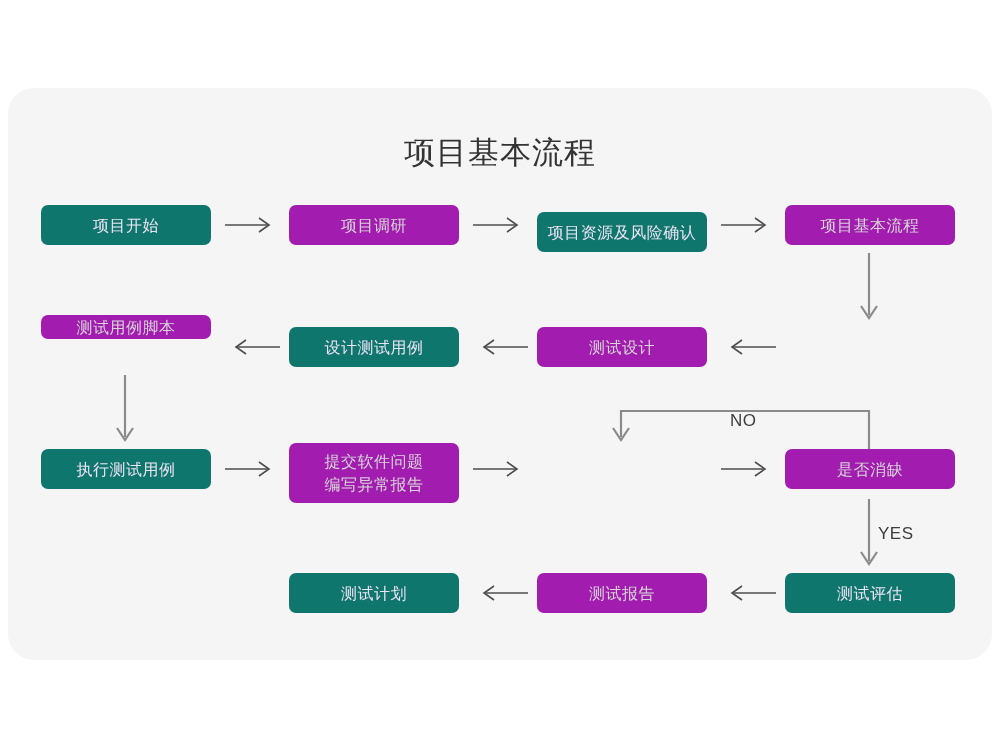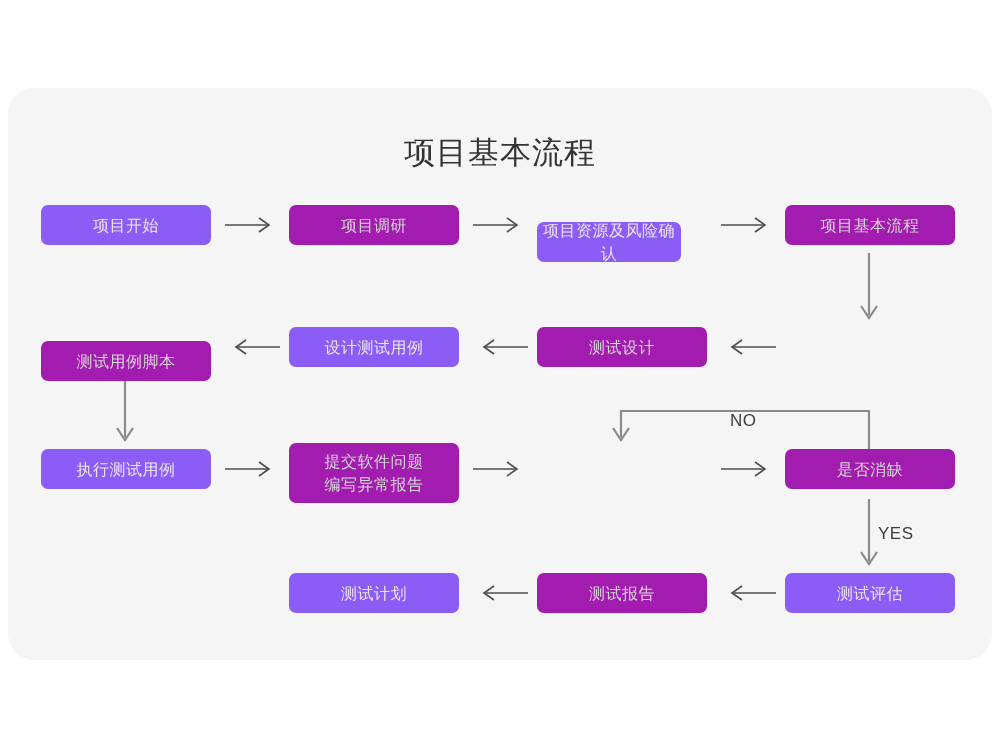--- a/index.html
+++ b/index.html
@@ -54,21 +54,21 @@
     align-items: center;
     justify-content: center;
     text-align: center;
     font-size: 16px;
     line-height: 23px;
     letter-spacing: 0.5px;
     white-space: pre-line;
     user-select: none;
   }
   .node.purple {
-    background: #8b5cf6;
+    background: #0f766e;
     color: #ece3f4;
   }
   .node.gray {
     background: #a21caf;
     color: #d6d6d6;
   }
 
   
   svg.edges {
     position: absolute;
@@ -174,24 +174,24 @@
       <path d="M742 586 L732 593 L742 600"></path>
     </g>
     <g>
       <line x1="528" y1="593" x2="485" y2="593"></line>
       <path d="M494 586 L484 593 L494 600"></path>
     </g>
   </svg>
 
   <div class="node purple" style="left:41px;top:205px;width:170px;height:40px;">项目开始</div>
   <div class="node gray" style="left:289px;top:205px;width:170px;height:40px;">项目调研</div>
-  <div class="node purple" style="left:537px;top:222px;width:144px;height:40px;font-family:Liberation Serif, serif;">项目资源及风险确认</div>
+  <div class="node purple" style="left:537px;top:212px;width:170px;height:40px;font-family:Liberation Serif, serif;">项目资源及风险确认</div>
   <div class="node gray" style="left:785px;top:205px;width:170px;height:40px;">项目基本流程</div>
 
-  <div class="node gray" style="left:41px;top:341px;width:170px;height:40px;">测试用例脚本</div>
+  <div class="node gray" style="left:41px;top:315px;width:170px;height:24px;">测试用例脚本</div>
   <div class="node purple" style="left:289px;top:327px;width:170px;height:40px;">设计测试用例</div>
   <div class="node gray" style="left:537px;top:327px;width:170px;height:40px;">测试设计</div>
 
   <div class="node purple" style="left:41px;top:449px;width:170px;height:40px;">执行测试用例</div>
   <div class="node gray" style="left:289px;top:443px;width:170px;height:60px;">提交软件问题
 编写异常报告</div>
   <div class="node gray" style="left:785px;top:449px;width:170px;height:40px;">是否消缺</div>
 
   <div class="node purple" style="left:289px;top:573px;width:170px;height:40px;">测试计划</div>
   <div class="node gray" style="left:537px;top:573px;width:170px;height:40px;">测试报告</div>

